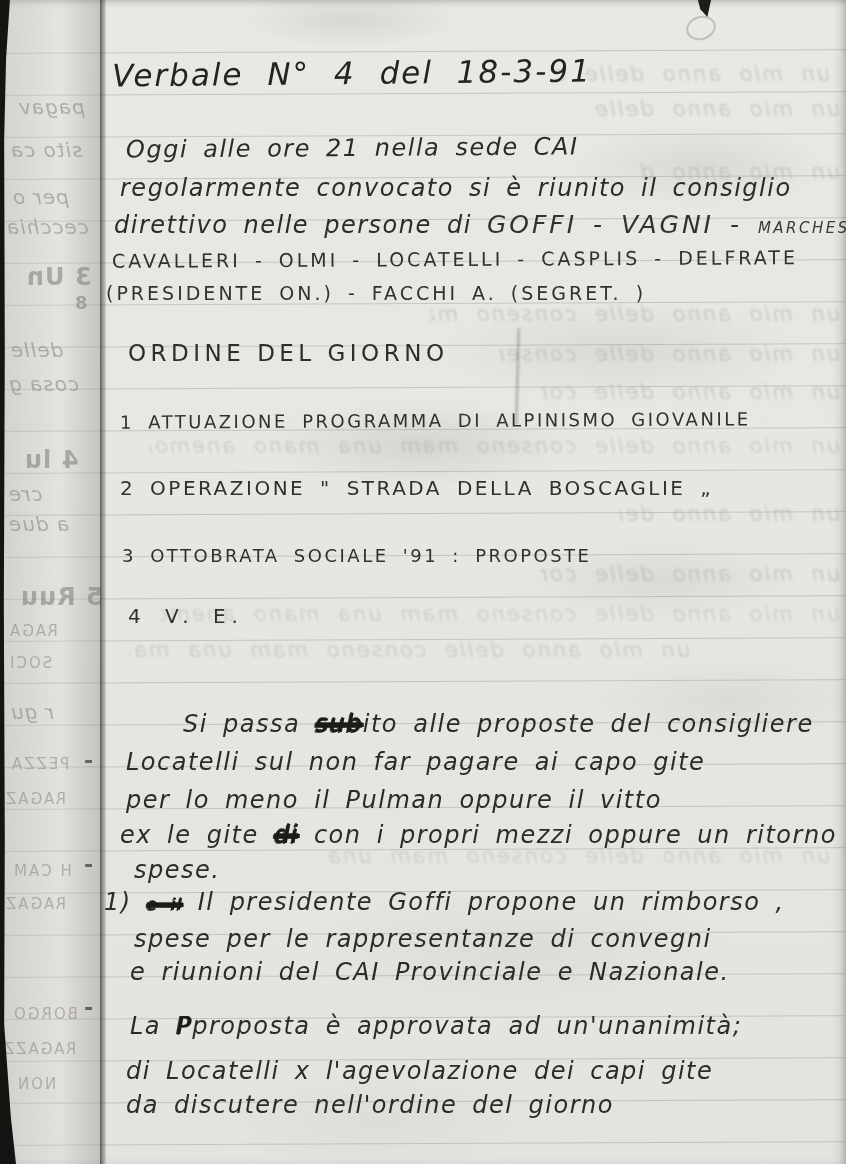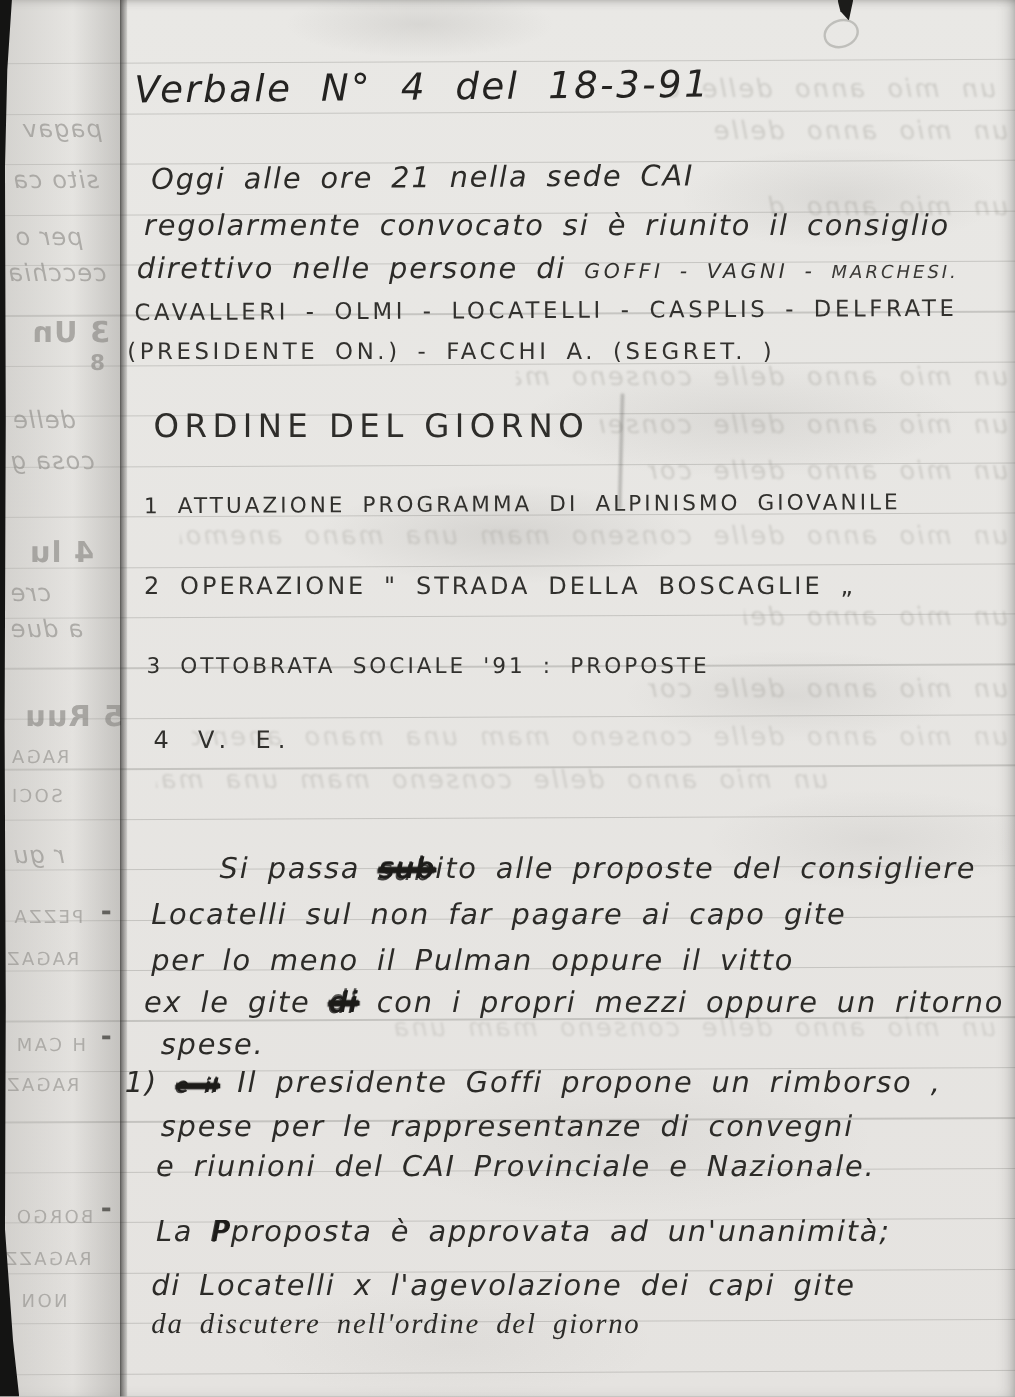--- a/index.html
+++ b/index.html
@@ -55,21 +55,21 @@
   .crease{
     position:absolute;left:516px;top:328px;width:3px;height:96px;
     background:rgba(70,68,64,.28);filter:blur(1px);transform:rotate(1.5deg);
   }
   
   .line{position:absolute;white-space:nowrap;color:#2e2d2a;}
   .hw{font-style:italic;font-size:24px;letter-spacing:1.5px;word-spacing:6px;color:#2c2b28;}
   .hw-title{font-style:italic;font-size:31px;letter-spacing:2px;word-spacing:12px;color:#242321;}
   .caps{font-size:19px;letter-spacing:3px;word-spacing:5px;color:#32312e;}
   .caps-sm{font-size:15px;letter-spacing:2.5px;color:#3a3936;}
-  .caps-head{font-size:27px;letter-spacing:4.5px;color:#2e2d2a;}
+  .caps-head{font-size:23px;letter-spacing:4.5px;color:#2e2d2a;}
   .caps-item{font-size:18px;letter-spacing:2.5px;word-spacing:6px;color:#31302d;}
   .ow{
     color:#1d1c1a;
     text-decoration:line-through;
     text-decoration-thickness:4px;
     text-decoration-color:rgba(28,27,25,.85);
     text-shadow:1px 0 0 #1d1c1a,-1px 1px 0 rgba(29,28,26,.8),0 -1px 0 rgba(29,28,26,.7);
   }
   .ow2{
     color:#1d1c1a;
@@ -141,21 +141,21 @@
   <div class="page-edge"></div>
   <div class="corner-mark"></div>
   <div class="corner-ring"></div>
   <div class="crease"></div>
 
   <div class="line hw-title" style="top:55px;left:112px;transform:rotate(-.6deg);">Verbale N° 4 del 18-3-91</div>
 
   <div class="line hw" style="top:134px;left:126px;transform:rotate(-.4deg);">Oggi alle ore 21 nella sede CAI</div>
   <div class="line hw" style="top:174px;left:120px;">regolarmente convocato si è riunito il consiglio</div>
   <div class="line hw" style="top:210px;left:114px;">
-    <span>direttivo nelle persone di </span><span class="caps" style="font-size:17px;">GOFFI - VAGNI - </span><span class="caps-sm">MARCHESI.</span>
+    <span>direttivo nelle persone di </span><span class="caps" style="font-size:25px;">GOFFI - VAGNI - </span><span class="caps-sm">MARCHESI.</span>
   </div>
   <div class="line caps" style="top:248px;left:112px;transform:rotate(-.3deg);">CAVALLERI - OLMI - LOCATELLI - CASPLIS - DELFRATE</div>
   <div class="line caps" style="top:282px;left:106px;">(PRESIDENTE ON.) - FACCHI A. (SEGRET. )</div>
 
   <div class="line caps-head" style="top:340px;left:128px;">ORDINE DEL GIORNO</div>
 
   <div class="line caps-item" style="top:410px;left:120px;transform:rotate(-.3deg);">1  ATTUAZIONE PROGRAMMA DI ALPINISMO GIOVANILE</div>
   <div class="line caps-item" style="top:476px;left:120px;font-size:20px;">2  OPERAZIONE " STRADA DELLA BOSCAGLIE „</div>
   <div class="line caps-item" style="top:545px;left:122px;">3  OTTOBRATA SOCIALE '91 : PROPOSTE</div>
   <div class="line caps-item" style="top:604px;left:128px;font-size:20px;letter-spacing:6px;">4    V. E.</div>
@@ -176,15 +176,15 @@
     <span class="ow" style="font-size:16px;">e il</span>
     <span>Il presidente Goffi propone un rimborso ,</span>
   </div>
   <div class="line hw" style="top:925px;left:134px;">spese per le rappresentanze di convegni</div>
   <div class="line hw" style="top:958px;left:130px;">e riunioni del CAI Provinciale e Nazionale.</div>
   <div class="line hw" style="top:991px;left:130px;margin-top:21px;">
     <span>La </span><span class="ow2">P</span><span>proposta è approvata ad un'unanimità;</span>
   </div>
 
   <div class="line hw" style="top:1057px;left:126px;">di Locatelli x l'agevolazione dei capi gite</div>
-  <div class="line hw" style="top:1091px;left:126px;font-family:Liberation Serif, serif;">da discutere nell'ordine del giorno</div>
+  <div class="line hw" style="top:1091px;left:126px;">da discutere nell'ordine del giorno</div>
 
 </div>
 
 </body></html>

